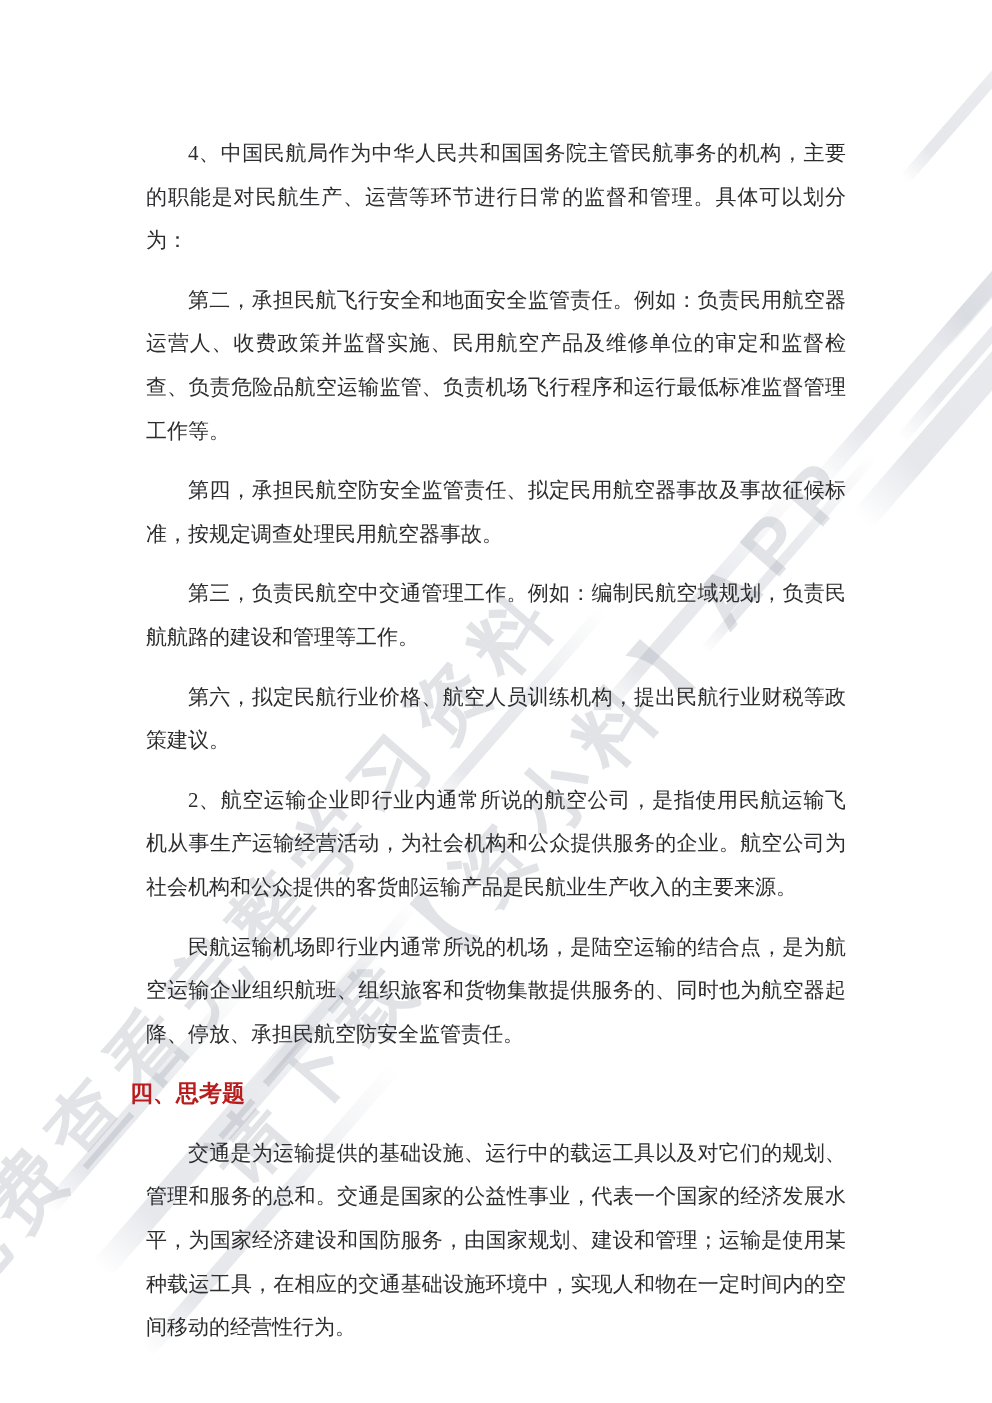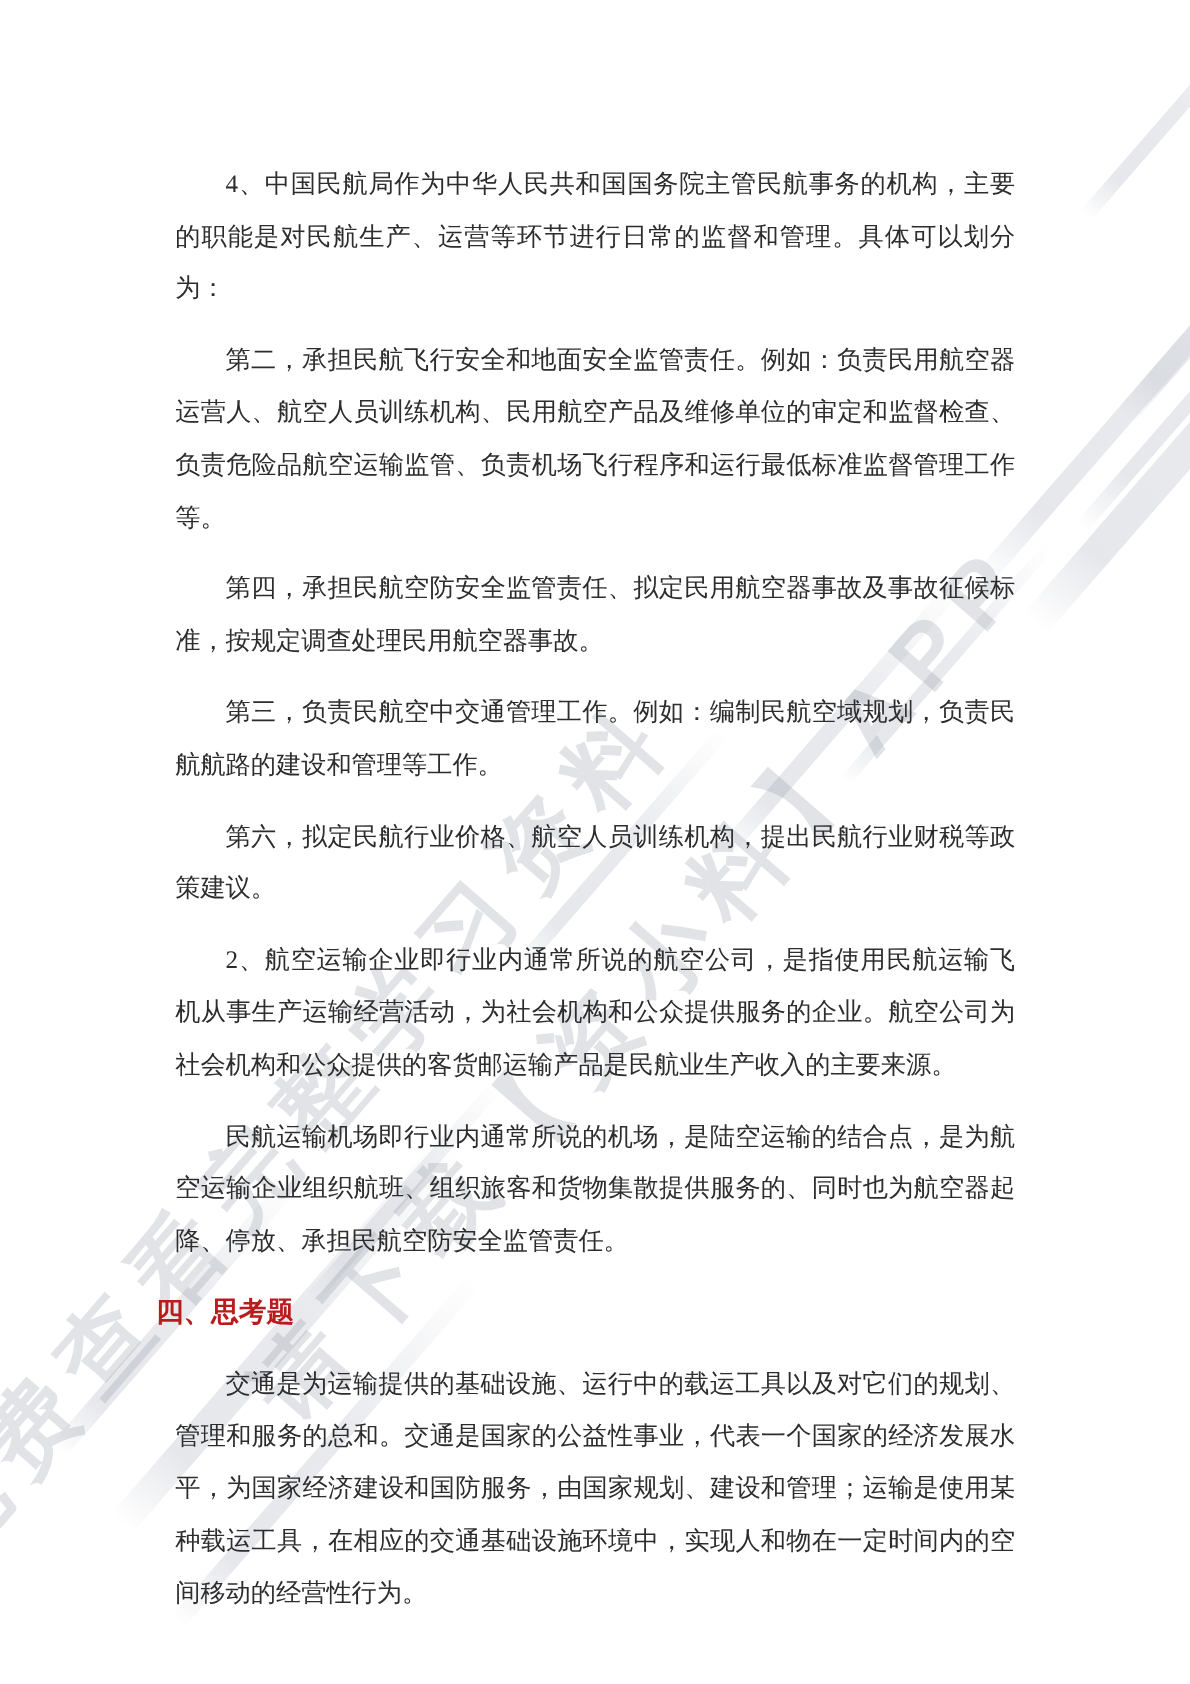--- a/index.html
+++ b/index.html
@@ -103,21 +103,21 @@
     <div class="wm-streak s9"></div>
     <div class="wm-streak s10"></div>
     <div class="wm-streak s11"></div>
     <div class="wm-streak s12"></div>
     <div class="wm-text wm-line1">免费查看完整学习资料</div>
     <div class="wm-text wm-line2">请下载【资小料】APP</div>
   </div>
 
   <div class="text-block">
     <p>4、中国民航局作为中华人民共和国国务院主管民航事务的机构，主要的职能是对民航生产、运营等环节进行日常的监督和管理。具体可以划分为：</p>
-    <p>第二，承担民航飞行安全和地面安全监管责任。例如：负责民用航空器运营人、航空人员训练机构、民用航空产品及维修单位的审定和监督检查、负责危险品航空运输监管、负责机场飞行程序和运行最低标准监督管理工作等。</p>
+    <p>第二，承担民航飞行安全和地面安全监管责任。例如：负责民用航空器运营人、收费政策并监督实施、民用航空产品及维修单位的审定和监督检查、负责危险品航空运输监管、负责机场飞行程序和运行最低标准监督管理工作等。</p>
     <p>第四，承担民航空防安全监管责任、拟定民用航空器事故及事故征候标准，按规定调查处理民用航空器事故。</p>
     <p>第三，负责民航空中交通管理工作。例如：编制民航空域规划，负责民航航路的建设和管理等工作。</p>
     <p>第六，拟定民航行业价格、航空人员训练机构，提出民航行业财税等政策建议。</p>
     <p>2、航空运输企业即行业内通常所说的航空公司，是指使用民航运输飞机从事生产运输经营活动，为社会机构和公众提供服务的企业。航空公司为社会机构和公众提供的客货邮运输产品是民航业生产收入的主要来源。</p>
     <p>民航运输机场即行业内通常所说的机场，是陆空运输的结合点，是为航空运输企业组织航班、组织旅客和货物集散提供服务的、同时也为航空器起降、停放、承担民航空防安全监管责任。</p>
     <h2 class="section-heading">四、思考题</h2>
     <p>交通是为运输提供的基础设施、运行中的载运工具以及对它们的规划、管理和服务的总和。交通是国家的公益性事业，代表一个国家的经济发展水平，为国家经济建设和国防服务，由国家规划、建设和管理；运输是使用某种载运工具，在相应的交通基础设施环境中，实现人和物在一定时间内的空间移动的经营性行为。</p>
   </div>
 
 </div>

